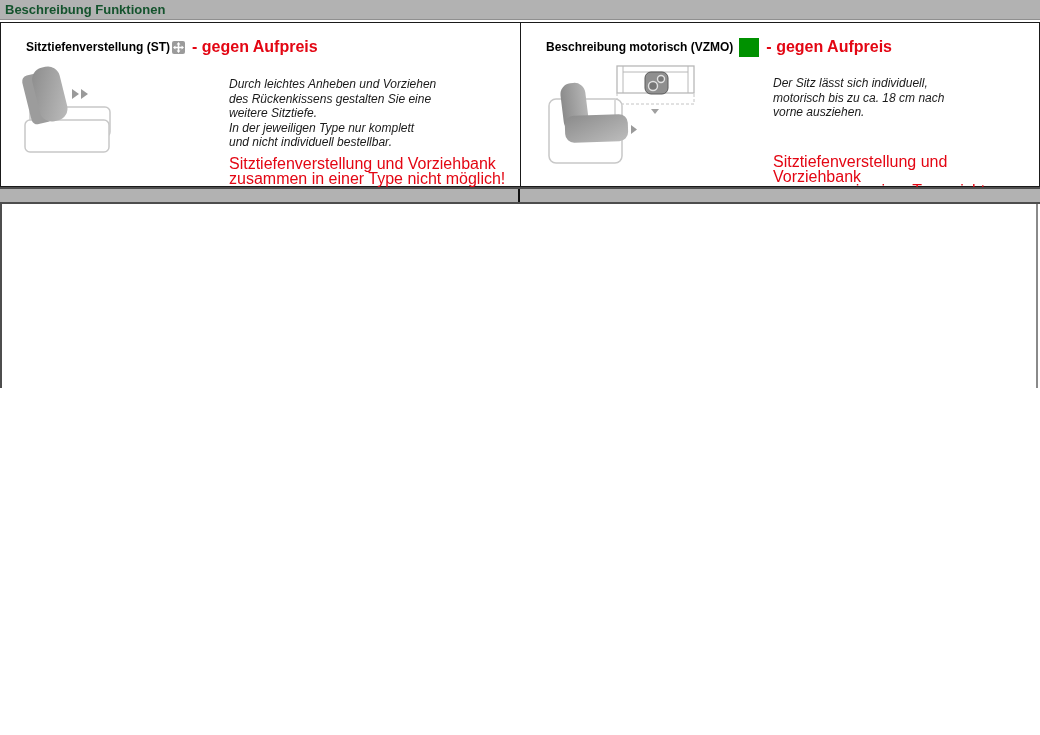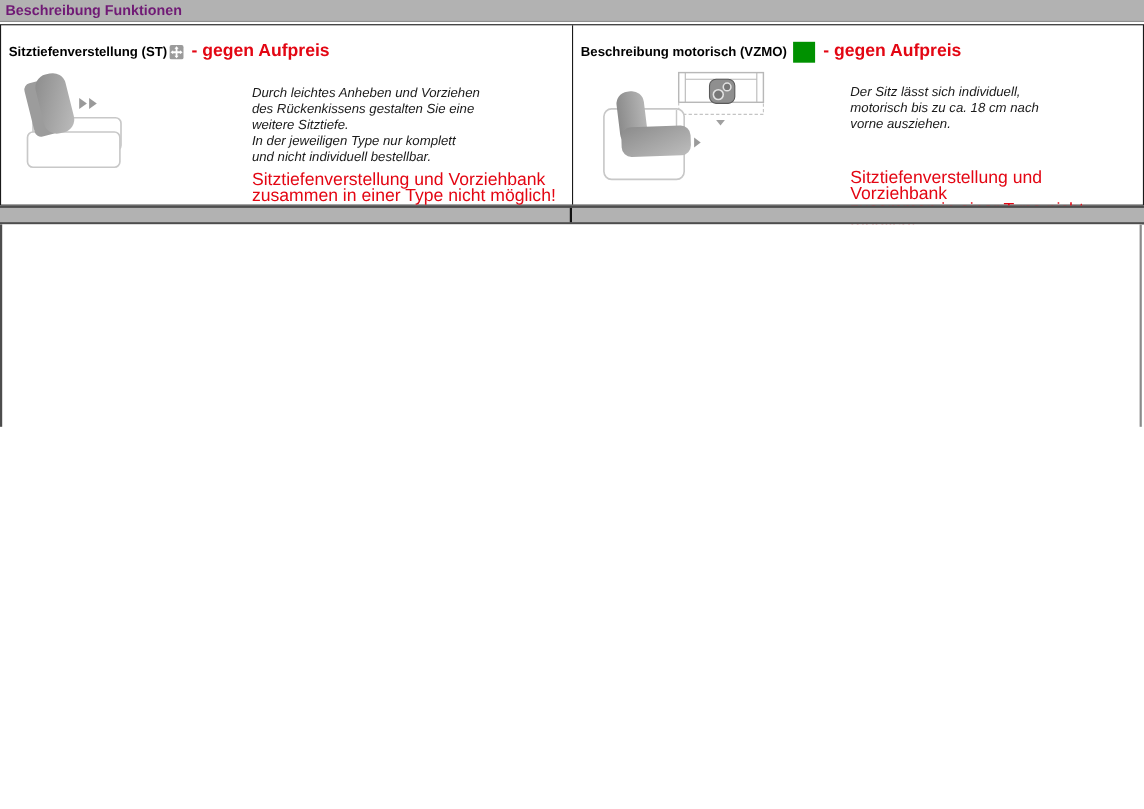--- a/index.html
+++ b/index.html
@@ -10,28 +10,28 @@
     --outline:#c8c8c8;
   }
   *{margin:0;padding:0;box-sizing:border-box;}
   html,body{width:1040px;height:735px;background:#fff;
     font-family:"Liberation Sans","DejaVu Sans",sans-serif;color:#1a1a1a;}
   body{position:relative;overflow:hidden;}
 
   .header-bar{position:absolute;top:0;left:0;width:1040px;height:20px;
     background:var(--bar-gray);border-bottom:1px solid #8f8f8f;}
   .header-bar .title{display:block;font-size:13px;font-weight:bold;
-    line-height:19px;padding-left:5px;color:#701a75;}
+    line-height:19px;padding-left:5px;color:#14532d;}
 
   .panels-row{position:absolute;top:22px;left:0;width:1040px;height:165px;
     border:1px solid var(--line-dark);display:flex;background:#fff;}
   .panel{position:relative;flex:1 1 50%;}
   .panel.right{border-left:1px solid var(--line-dark);}
 
-  .panel-title{position:absolute;top:14px;left:7px;height:20px;
+  .panel-title{position:absolute;top:14px;left:25px;height:20px;
     display:flex;align-items:center;white-space:nowrap;line-height:1;}
   .panel-title .t{font-size:12px;font-weight:bold;color:#000;}
   .badge-move{width:13px;height:13px;margin-left:2px;display:inline-block;}
   .badge-green{width:20px;height:19px;margin-left:6px;display:inline-block;
     background:var(--green);}
   .price-note{font-size:16px;font-weight:bold;color:var(--red);margin-left:7px;}
 
   .desc{position:absolute;top:54px;font-size:12px;line-height:14.6px;
     white-space:pre-line;color:#1a1a1a;font-style:italic;}
   .panel.left  .desc{left:228px;}

